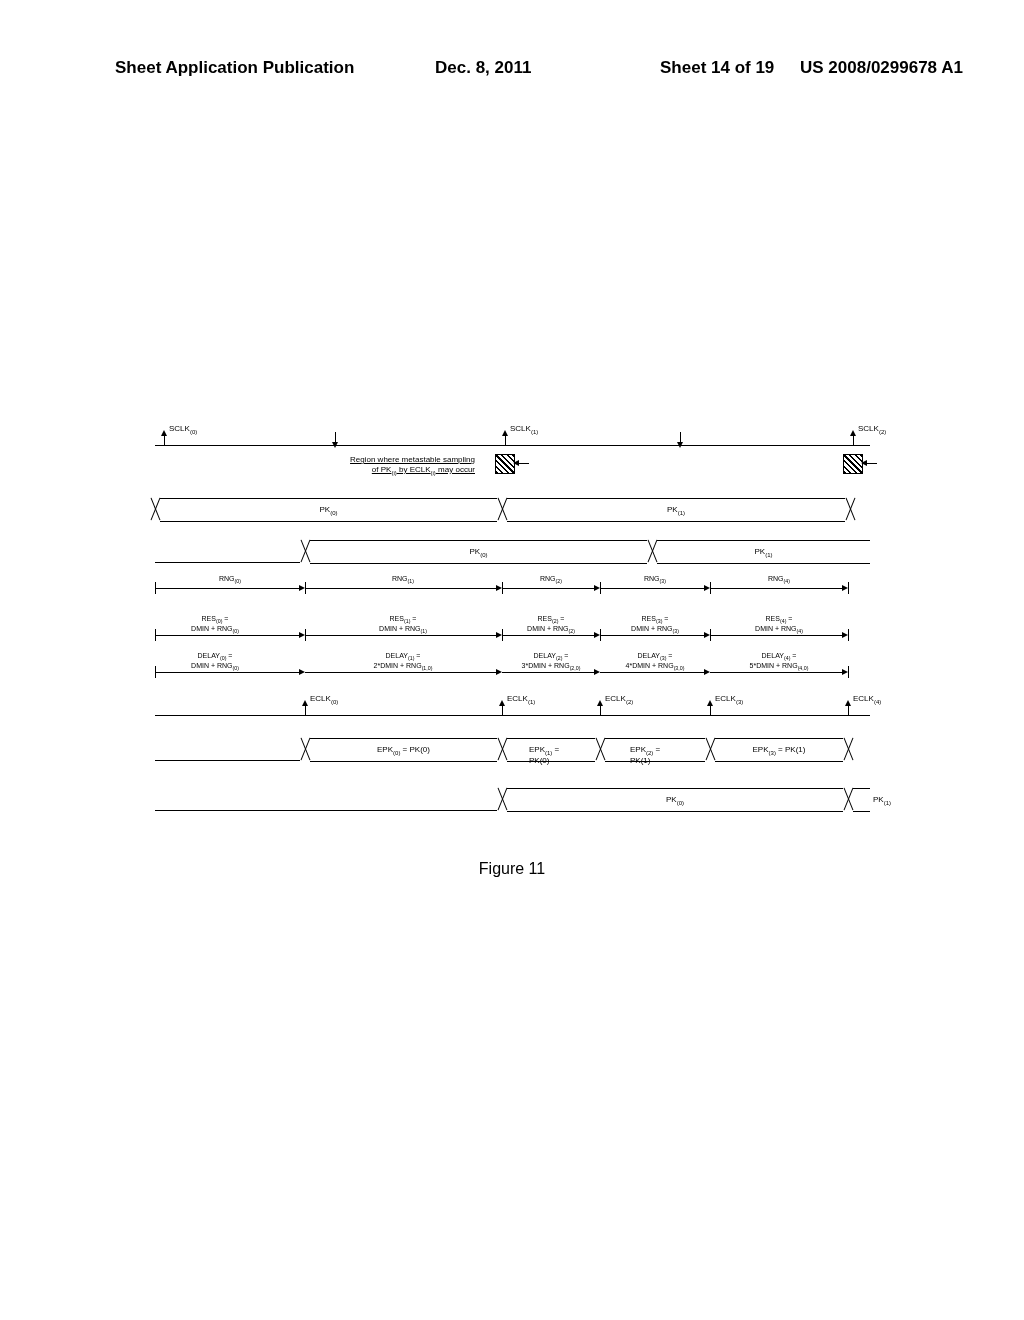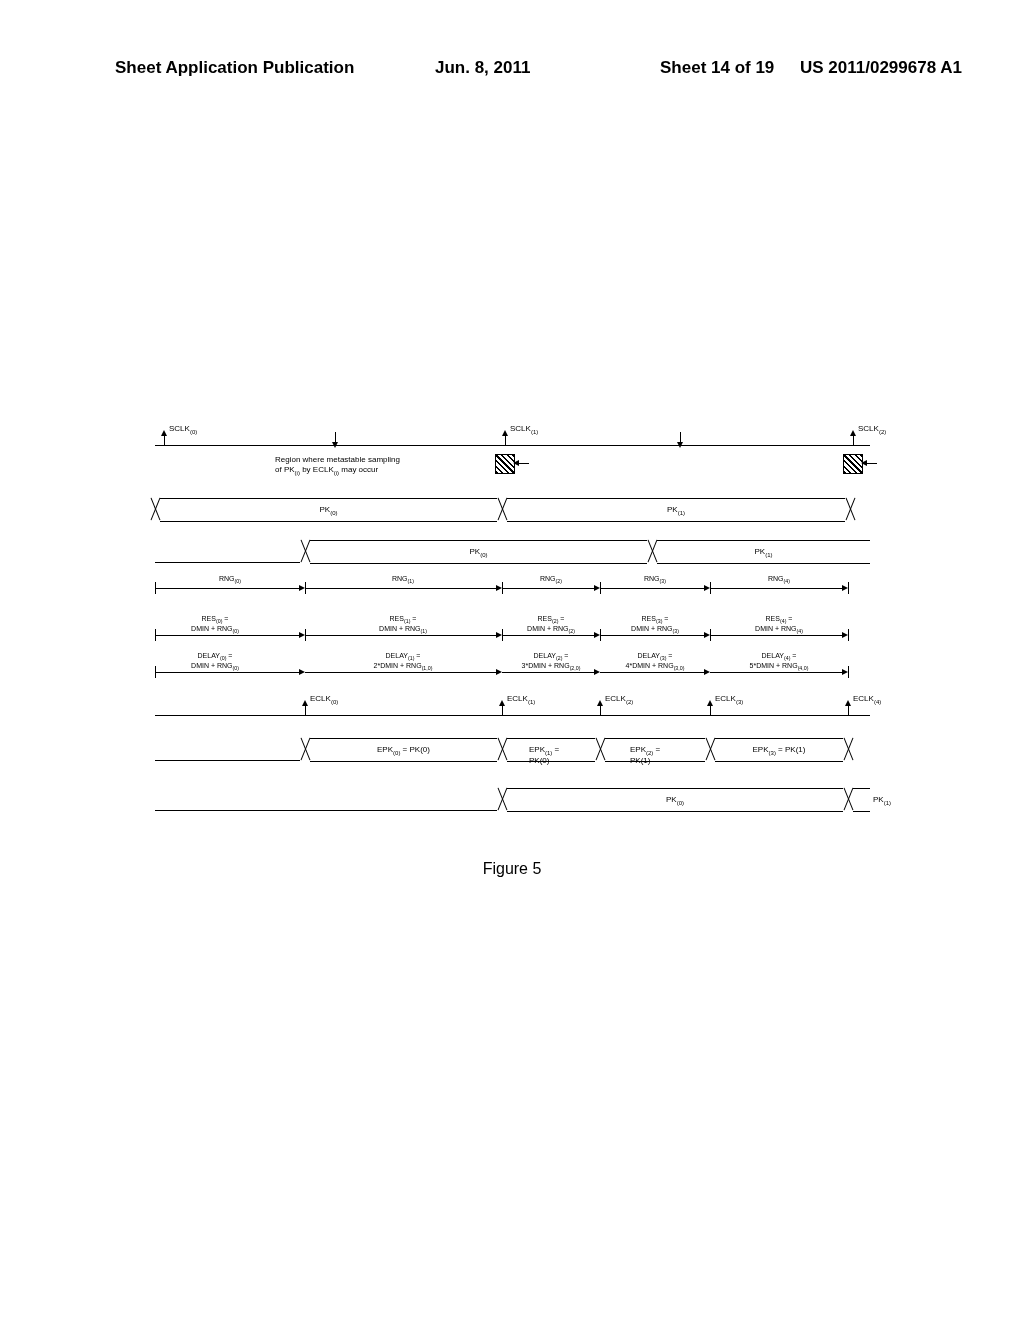--- a/index.html
+++ b/index.html
@@ -88,21 +88,23 @@
     bottom: -2px;
     left: -3px;
     border-left: 3.5px solid transparent;
     border-right: 3.5px solid transparent;
     border-top: 6px solid #000;
   }
   
   .meta-label {
     position: absolute;
     font-size: 8px;
+    text-align: right;
     line-height: 1.2;
+    text-decoration: underline;
   }
   .hatch {
     position: absolute;
     width: 18px;
     height: 18px;
     background: repeating-linear-gradient(45deg, #000, #000 1.5px, #fff 1.5px, #fff 4px);
     border: 1px solid #000;
   }
   .hatch-arrow-left {
     position: absolute;
@@ -237,23 +239,23 @@
     left: 50%;
     transform: translateX(-50%);
   }
   sub { font-size: 0.75em; }
 </style>
 </head>
 <body>
 
 <div class="header">
   <span class="left">Sheet Application Publication</span>
-  <span class="center">Jun. 8, 2011</span>
+  <span class="center">Dec. 8, 2011</span>
   <span class="right">Sheet 14 of 19</span>
-  <span style="position:absolute; left:800px;">US 2011/0299678 A1</span>
+  <span style="position:absolute; left:800px;">US 2008/0299678 A1</span>
 </div>
 
 <div class="diagram-area">
 
   <div class="sclk-line">
     <div class="baseline"></div>
     <div class="sclk-arrow" style="left:9px;"></div>
     <span class="sclk-label" style="left:14px;">SCLK<sub>(0)</sub></span>
     <div class="sclk-down" style="left:180px;"></div>
     <div class="sclk-arrow" style="left:350px;"></div>
@@ -390,13 +392,13 @@
       <span class="pk-label">PK<sub>(0)</sub></span>
     </div>
     <div class="pk-x" style="left:688px;"></div>
     <div class="pk-cell" style="left:698px; width:17px;">
       <span class="pk-label" style="left:20px; transform:none;">PK<sub>(1)</sub></span>
     </div>
   </div>
 
 </div>
 
-<div class="figure-caption" style="top:860px;">Figure 5</div>
+<div class="figure-caption" style="top:860px;">Figure 11</div>
 
 </body></html>

